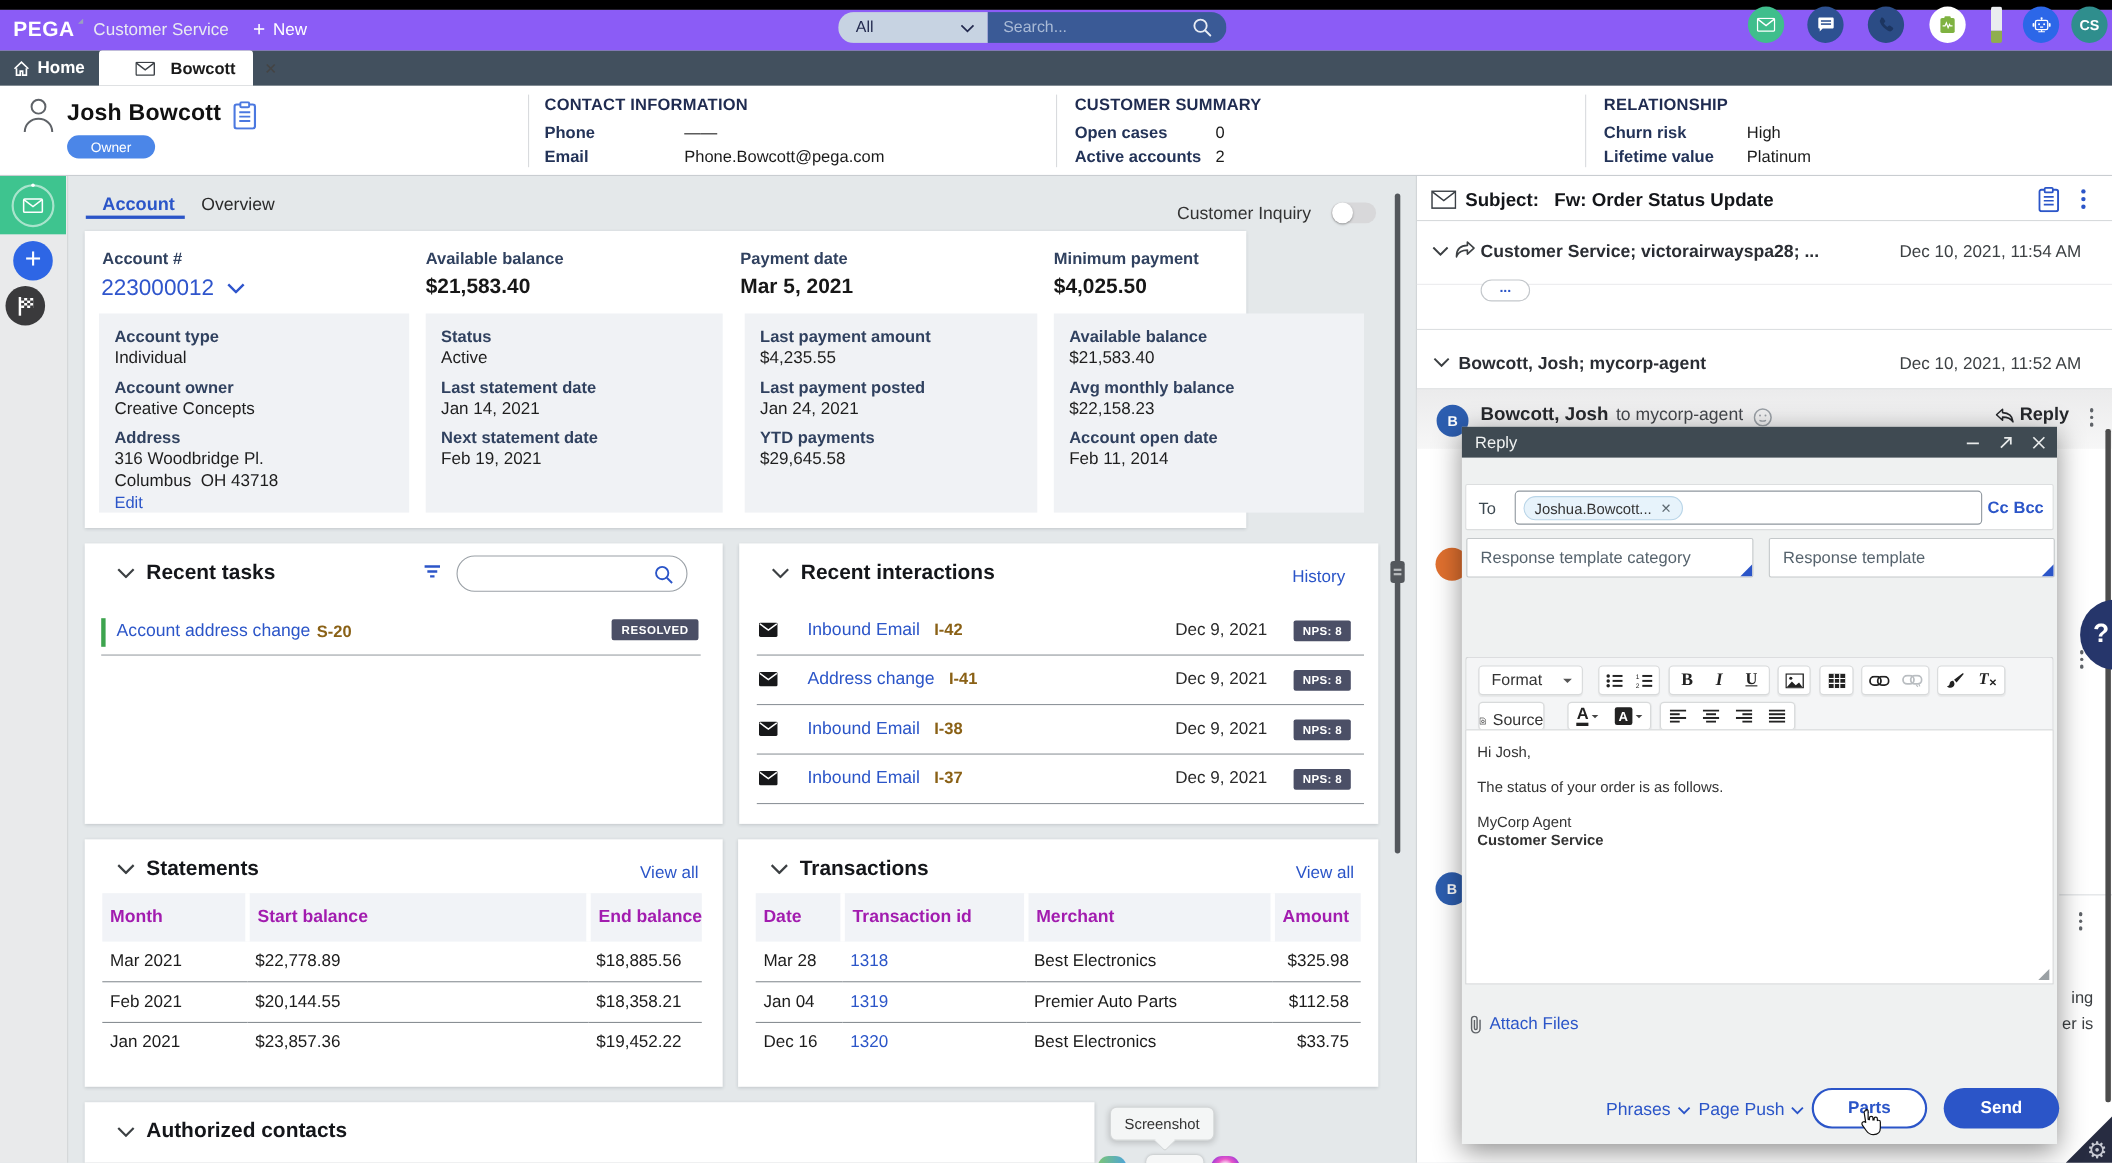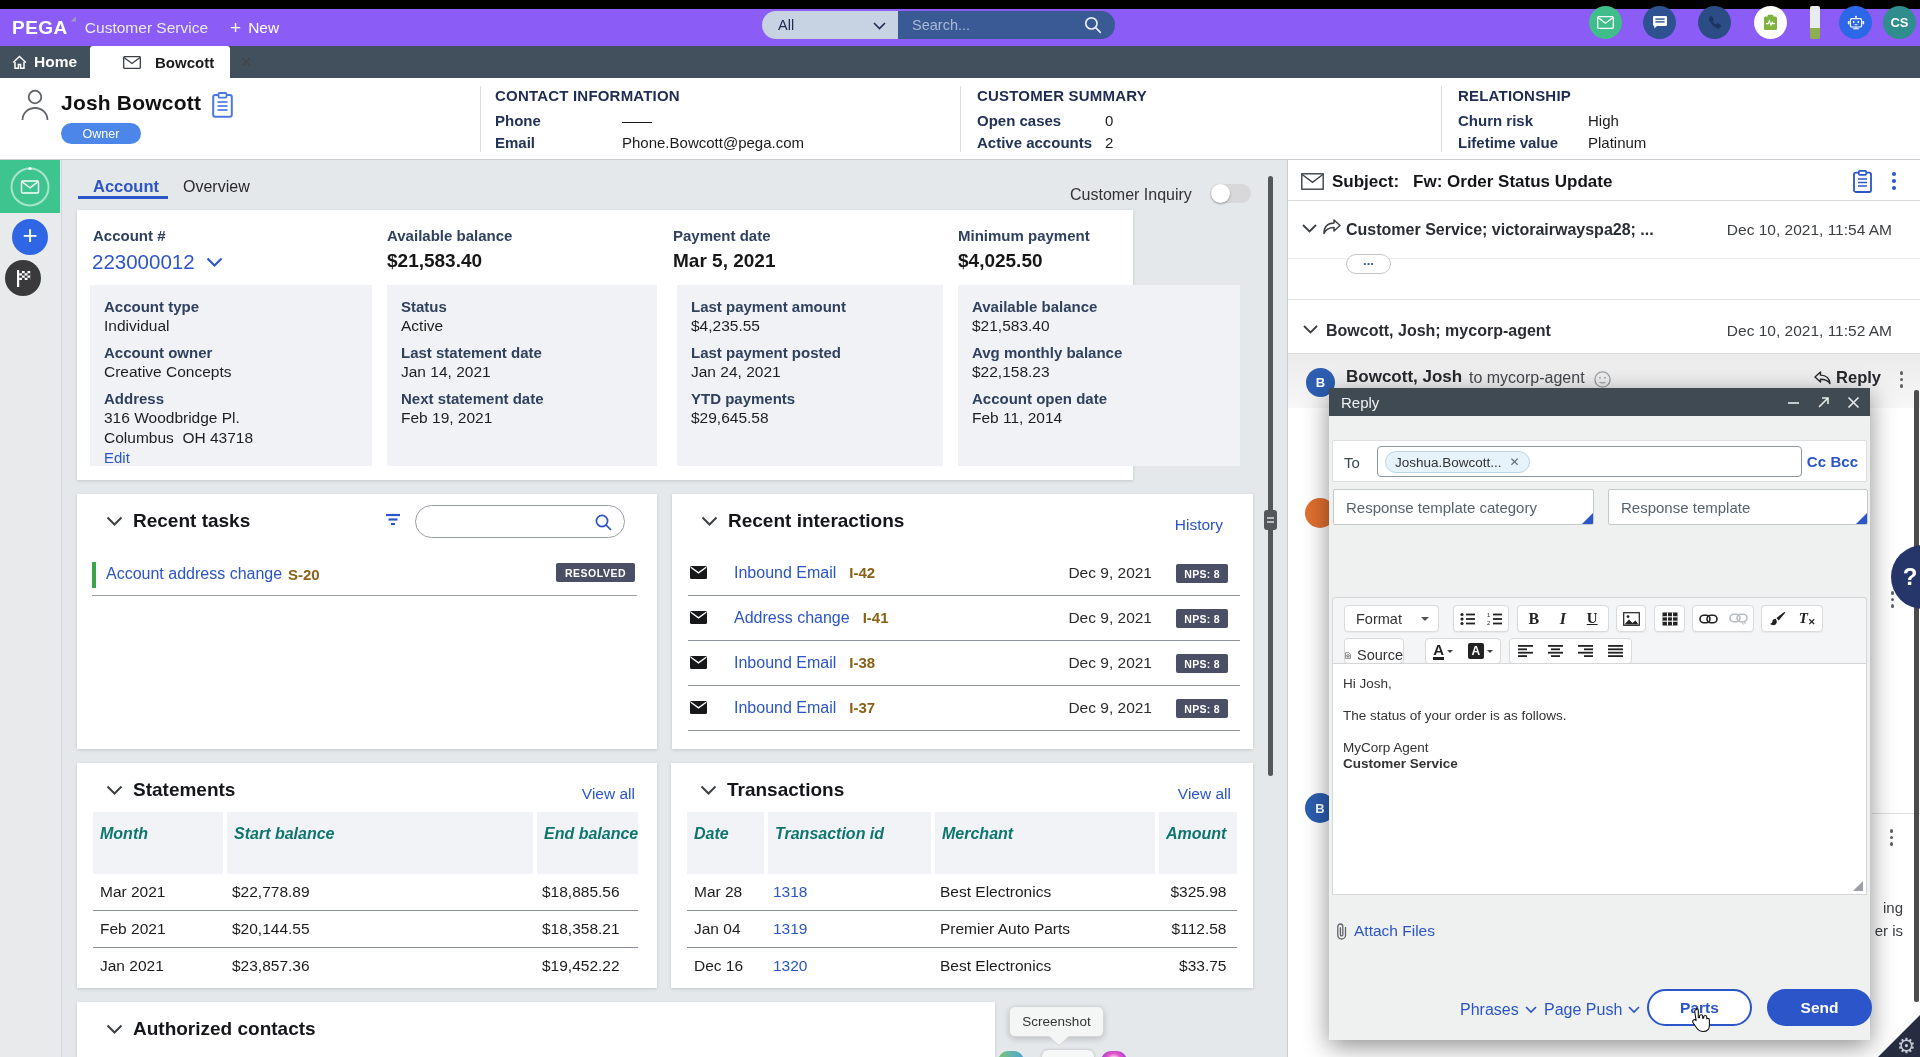--- a/index.html
+++ b/index.html
@@ -103,21 +103,21 @@
 .inter-label { font-size:16px; color:#2b55c8; cursor:pointer; }
 .inter-id { font-size:15px; font-weight:bold; color:#8a6116; }
 .inter-date { position:absolute; right:88px; top:13px; font-size:15.5px; color:#2a2a2a; }
 .inter-badge { position:absolute; right:12px; top:13px; background:#4b4f66; color:#fff; font-size:10.5px; font-weight:bold; padding:4px 8px 3px; border-radius:2px; letter-spacing:.3px; }
 
 
 #stmts-card { left:77px; top:763px; width:580px; height:225px; }
 #trans-card { left:671px; top:763px; width:582px; height:225px; }
 .view-all { position:absolute; right:22px; top:22px; font-size:15.5px; }
 table.dt { position:absolute; left:16px; top:49px; border-collapse:collapse; font-size:15.5px; }
-table.dt th { white-space:nowrap; background:#f1f3f7; text-align:left; font-size:16px; color:#0f766e; font-weight:bold; padding:13px 0 31px 7px; border-left:4px solid #fff;font-style:italic; }
+table.dt th { white-space:nowrap; background:#f1f3f7; text-align:left; font-size:16px; color:#a21caf; font-weight:bold; padding:13px 0 13px 7px; border-left:4px solid #fff; }
 table.dt th:first-child { border-left:none; }
 table.dt td { padding:9px 0 9px 7px; border-bottom:1px solid #898f94; color:#1c1c1c; }
 table.dt tr:last-child td { border-bottom:none; }
 table.dt td.r, table.dt th.r { text-align:right; padding-right:11px; }
 table.dt td.blue { color:#2b55c8; }
 
 #auth-card { left:77px; top:1002px; width:918px; height:55px; }
 
 
 #tooltip { position:absolute; left:1009px; top:1006px; width:95px; height:31px; background:#f4f6f6; border:1px solid #d4d7d8; border-radius:6px; box-shadow:0 2px 6px rgba(0,0,0,.18); font-size:13.5px; color:#333; display:flex; align-items:center; justify-content:center; }

